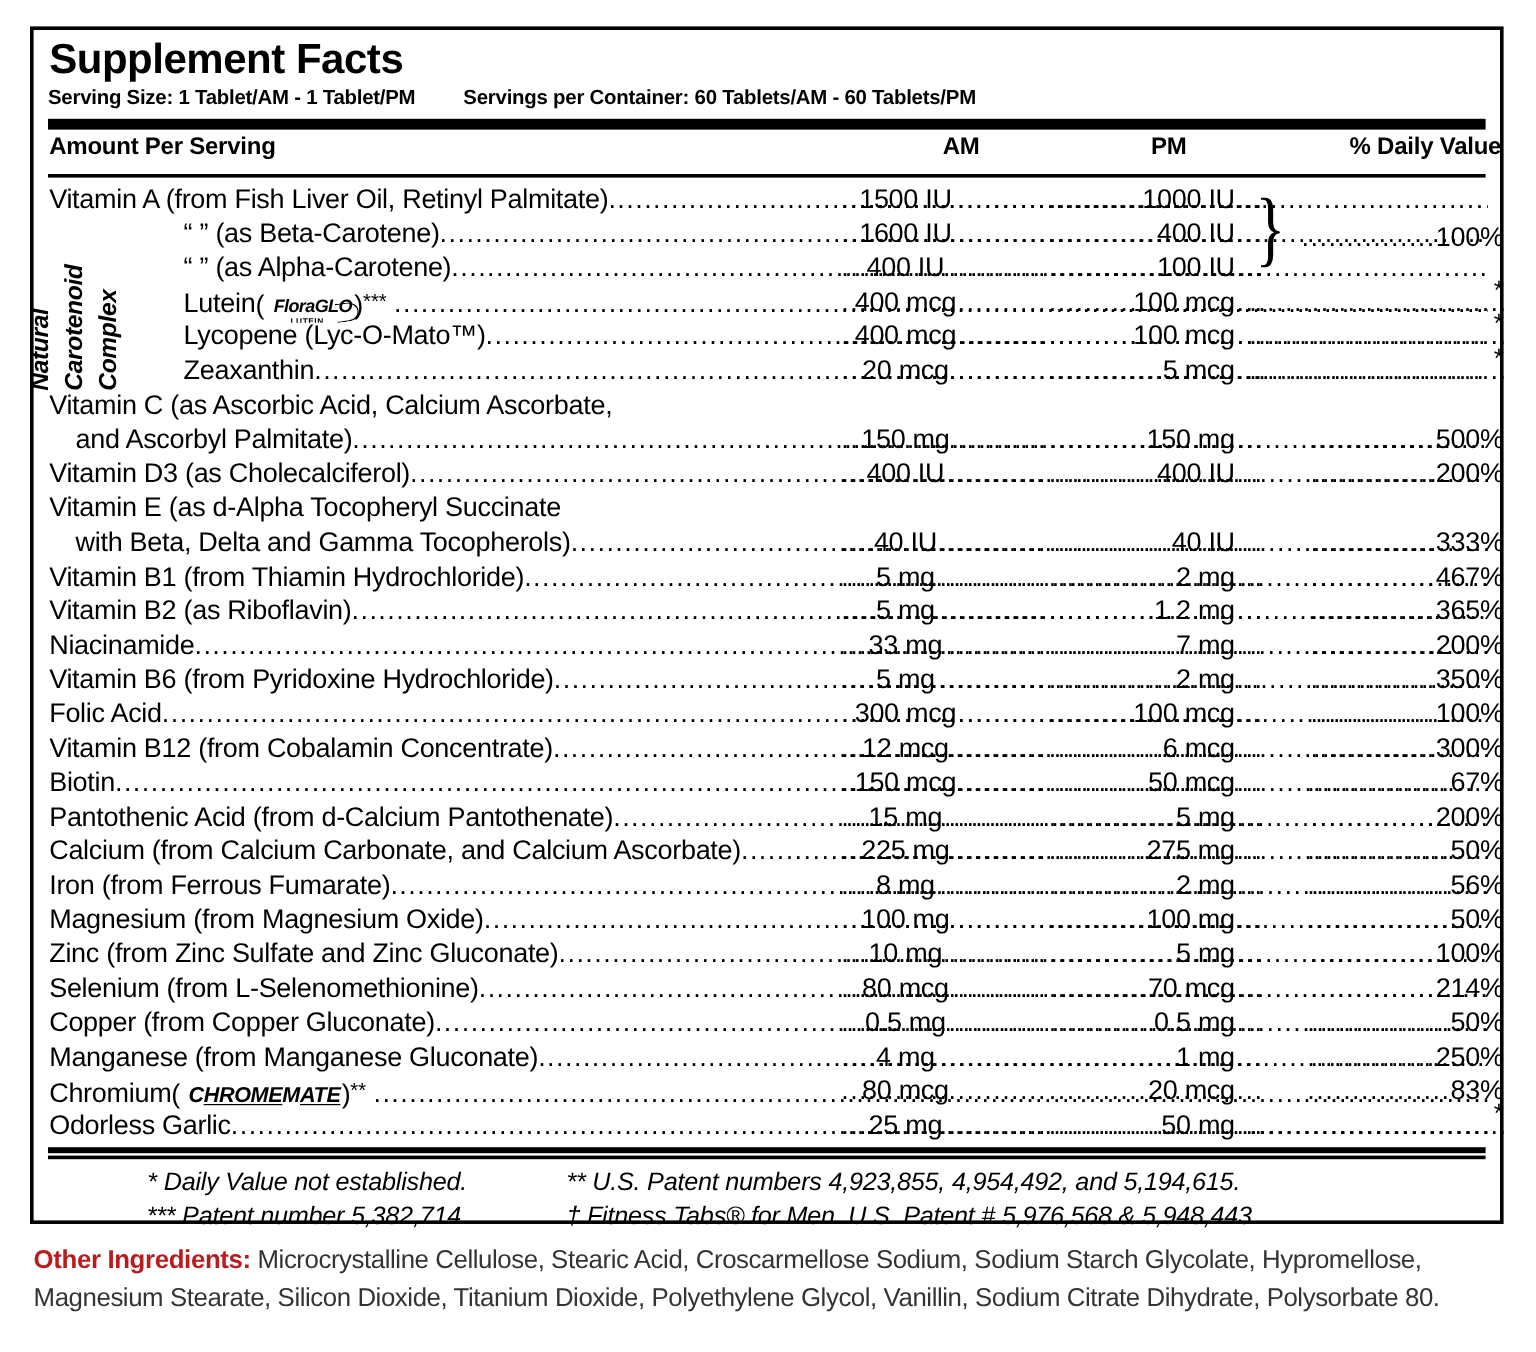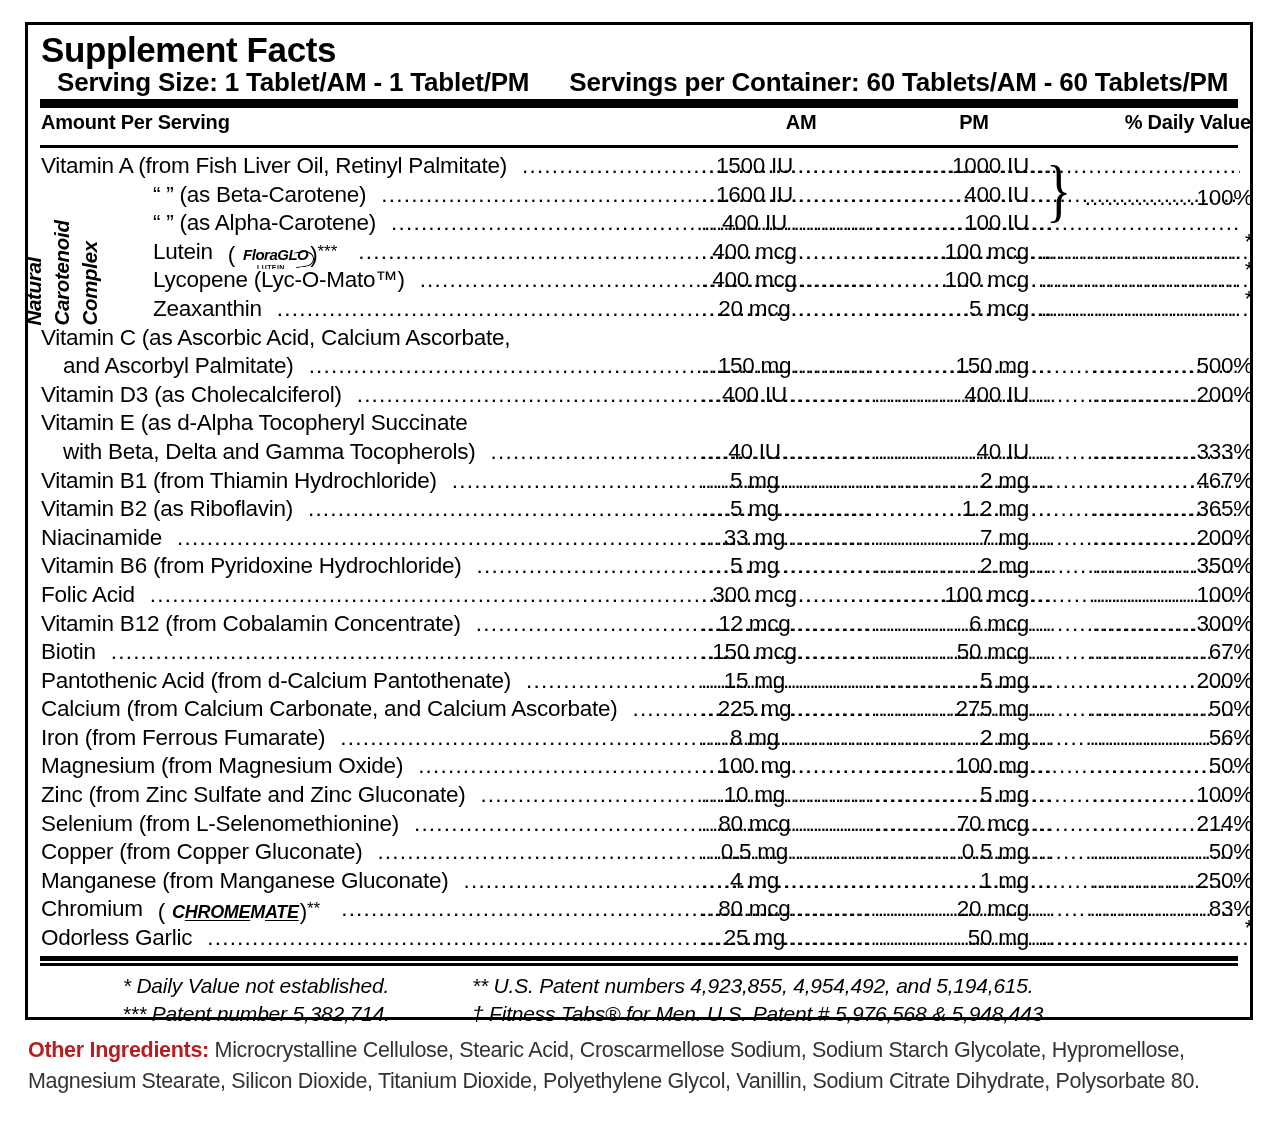--- a/index.html
+++ b/index.html
@@ -41,24 +41,24 @@
   .sf-title {
     font-size: 35px;
     font-weight: bold;
     letter-spacing: -0.4px;
     line-height: 38px;
     margin-left: 3px;
   }
   .serving-row {
     display: flex;
     align-items: baseline;
-    font-size: 26px;
+    font-size: 17px;
     font-weight: bold;
     line-height: 26px;
-    margin-left: 19px;
+    margin-left: 2px;
     letter-spacing: -0.2px;
   }
   .serving-size { white-space: nowrap; }
   .servings-per {
     white-space: nowrap;
     margin-left: 40px;
   }
 
   .rule-thick {
     height: 9px;
@@ -106,23 +106,22 @@
     white-space: nowrap;
   }
 
   
   .name-leader {
     position: absolute;
     left: 0;
     top: 0;
     right: 0;
     display: flex;
-    align-items: flex-start;
+    align-items: center;
     overflow: hidden;
-    gap: 15px;
   }
   .name-leader .nm { flex: 0 0 auto; }
   .name-leader .dots {
     flex: 1 1 auto;
     overflow: hidden;
     white-space: nowrap;
     letter-spacing: 1.2px;
     font-size: 22.5px;
   }
 

